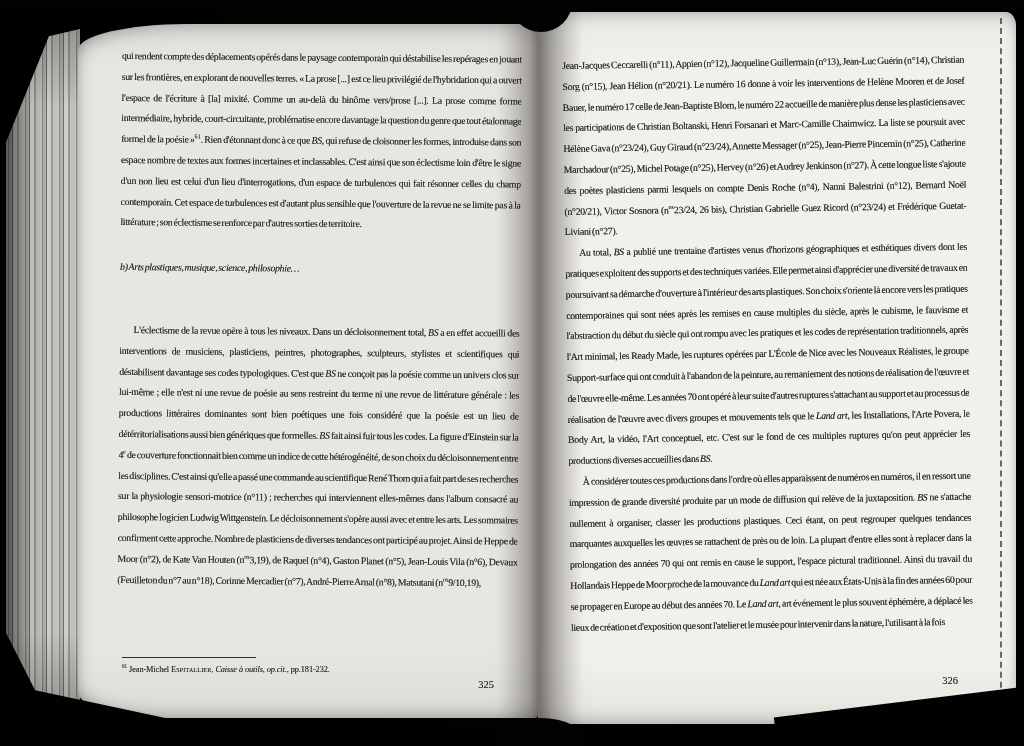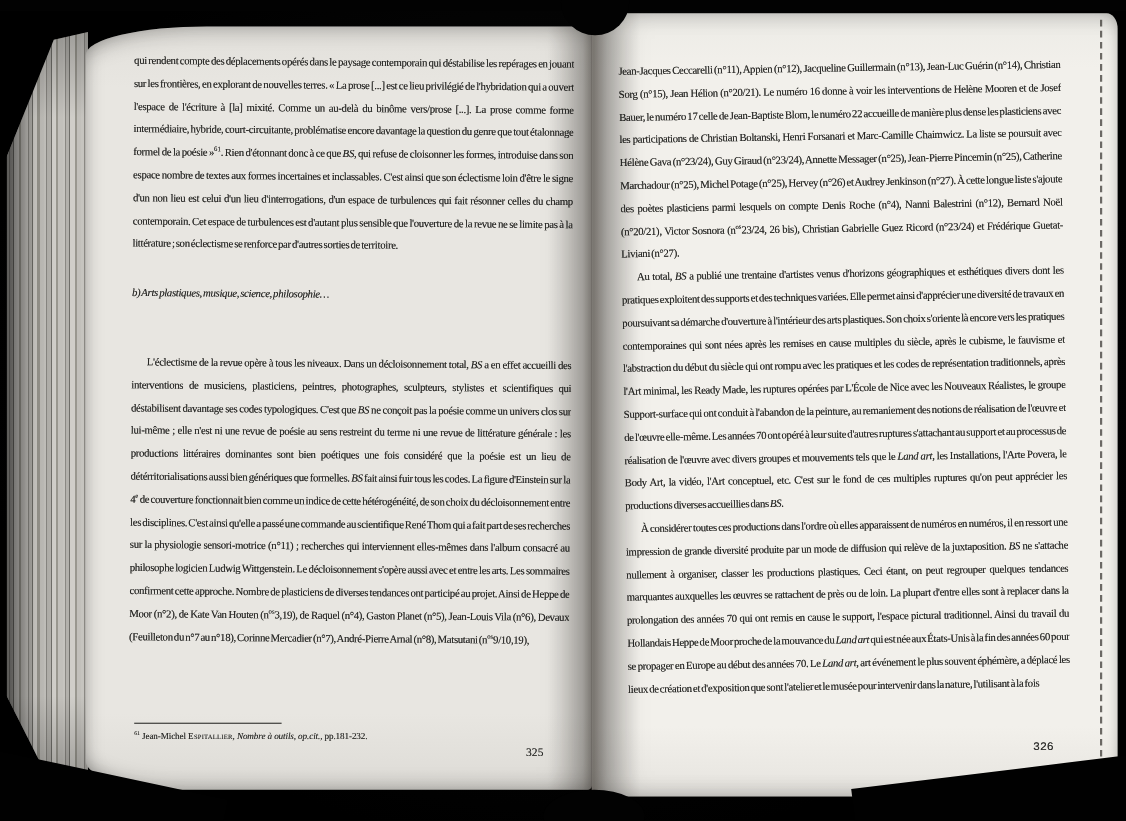--- a/index.html
+++ b/index.html
@@ -68,21 +68,21 @@
 
   .footnote-block{position:absolute;left:44px;bottom:42px;width:400px;}
   .footnote-rule{width:134px;border-top:1.5px solid #2e2e2c;margin-bottom:6px;}
   .footnote-text{font-size:8.3px;line-height:12px;color:#2c2c2a;
     letter-spacing:-0.1px;text-shadow:0 0 0.4px rgba(45,45,42,0.6);}
   .footnote-text .para{text-align:left;}
 
   .page-num{position:absolute;font-size:10.5px;color:#2c2c2a;
     text-shadow:0 0 0.4px rgba(45,45,42,0.6);}
   .page-left .page-num{right:44px;bottom:28px;}
-  .page-right .page-num{right:58px;bottom:38px;font-family:Liberation Mono, monospace;}
+  .page-right .page-num{right:58px;bottom:38px;}
 
   .edge-line{position:absolute;top:6px;bottom:6px;right:14px;width:0;
     border-left:2px dashed rgba(45,42,38,0.8);opacity:0.85;}
 
   .gutter{position:absolute;left:498px;width:84px;top:0;bottom:0;z-index:2;pointer-events:none;
     background:linear-gradient(90deg, rgba(0,0,0,0) 0%, rgba(0,0,0,0.16) 38%,
       rgba(32,26,20,0.38) 50%, rgba(0,0,0,0.18) 64%, rgba(0,0,0,0) 100%);}
   .notch-top{position:absolute;left:510px;top:-28px;width:62px;height:60px;
     background:#020202;border-radius:50%;z-index:3;}
   .notch-bottom{position:absolute;left:494px;bottom:-20px;width:92px;height:48px;
@@ -103,21 +103,21 @@
 
   <div class="page page-left">
     <div class="body-text left-body">
         <div class="para"><span>qui rendent compte des déplacements opérés dans le paysage contemporain qui déstabilise les repérages en jouant sur les frontières, en explorant de nouvelles terres. « La prose [...] est ce lieu privilégié de l'hybridation qui a ouvert l'espace de l'écriture à [la] mixité. Comme un au-delà du binôme vers/prose [...]. La prose comme forme intermédiaire, hybride, court-circuitante, problématise encore davantage la question du genre que tout étalonnage formel de la poésie »</span><span class="s-sup">61</span><span>. Rien d'étonnant donc à ce que </span><span class="s-i">BS</span><span>, qui refuse de cloisonner les formes, introduise dans son espace nombre de textes aux formes incertaines et inclassables. C'est ainsi que son éclectisme loin d'être le signe d'un non lieu est celui d'un lieu d'interrogations, d'un espace de turbulences qui fait résonner celles du champ contemporain. Cet espace de turbulences est d'autant plus sensible que l'ouverture de la revue ne se limite pas à la littérature ; son éclectisme se renforce par d'autres sorties de territoire.</span></div>
         <div class="para heading"><span class="s-i">b) Arts plastiques, musique, science, philosophie…</span></div>
         <div class="para indent"><span>L'éclectisme de la revue opère à tous les niveaux. Dans un décloisonnement total, </span><span class="s-i">BS</span><span> a en effet accueilli des interventions de musiciens, plasticiens, peintres, photographes, sculpteurs, stylistes et scientifiques qui déstabilisent davantage ses codes typologiques. C'est que </span><span class="s-i">BS</span><span> ne conçoit pas la poésie comme un univers clos sur lui-même ; elle n'est ni une revue de poésie au sens restreint du terme ni une revue de littérature générale : les productions littéraires dominantes sont bien poétiques une fois considéré que la poésie est un lieu de détérritorialisations aussi bien génériques que formelles. </span><span class="s-i">BS</span><span> fait ainsi fuir tous les codes. La figure d'Einstein sur la 4</span><span class="s-sup">e</span><span> de couverture fonctionnait bien comme un indice de cette hétérogénéité, de son choix du décloisonnement entre les disciplines. C'est ainsi qu'elle a passé une commande au scientifique René Thom qui a fait part de ses recherches sur la physiologie sensori-motrice (n°11) ; recherches qui interviennent elles-mêmes dans l'album consacré au philosophe logicien Ludwig Wittgenstein. Le décloisonnement s'opère aussi avec et entre les arts. Les sommaires confirment cette approche. Nombre de plasticiens de diverses tendances ont participé au projet. Ainsi de Heppe de Moor (n°2), de Kate Van Houten (n</span><span class="s-sup">os</span><span>3,19), de Raquel (n°4), Gaston Planet (n°5), Jean-Louis Vila (n°6), Devaux (Feuilleton du n°7 au n°18), Corinne Mercadier (n°7), André-Pierre Arnal (n°8), Matsutani (n</span><span class="s-sup">os</span><span>9/10,19),</span></div>
       </div>
     <div class="footnote-block">
       <div class="footnote-rule"></div>
       <div class="footnote-text">
-          <div class="para"><span class="s-sup">61</span><span> Jean-Michel </span><span class="s-sc">Espitallier</span><span>, </span><span class="s-i">Nombre à outils</span><span>, </span><span class="s-i">op.cit.</span><span>, pp.181-232.</span></div>
+          <div class="para"><span class="s-sup">61</span><span> Jean-Michel </span><span class="s-sc">Espitallier</span><span>, </span><span class="s-i">Caisse à outils</span><span>, </span><span class="s-i">op.cit.</span><span>, pp.181-232.</span></div>
         </div>
     </div>
     <div class="page-num">325</div>
   </div>
 
   <div class="page page-right">
     <div class="body-text right-body">
         <div class="para"><span>Jean-Jacques Ceccarelli (n°11), Appien (n°12), Jacqueline Guillermain (n°13), Jean-Luc Guérin (n°14), Christian Sorg (n°15), Jean Hélion (n°20/21). Le numéro 16 donne à voir les interventions de Helène Mooren et de Josef Bauer, le numéro 17 celle de Jean-Baptiste Blom, le numéro 22 accueille de manière plus dense les plasticiens avec les participations de Christian Boltanski, Henri Forsanari et Marc-Camille Chaimwicz. La liste se poursuit avec Hélène Gava (n°23/24), Guy Giraud (n°23/24), Annette Messager (n°25), Jean-Pierre Pincemin (n°25), Catherine Marchadour (n°25), Michel Potage (n°25), Hervey (n°26) et Audrey Jenkinson (n°27). À cette longue liste s'ajoute des poètes plasticiens parmi lesquels on compte Denis Roche (n°4), Nanni Balestrini (n°12), Bernard Noël (n°20/21), Victor Sosnora (n</span><span class="s-sup">os</span><span>23/24, 26 bis), Christian Gabrielle Guez Ricord (n°23/24) et Frédérique Guetat-Liviani (n°27).</span></div>
         <div class="para indent"><span>Au total, </span><span class="s-i">BS</span><span> a publié une trentaine d'artistes venus d'horizons géographiques et esthétiques divers dont les pratiques exploitent des supports et des techniques variées. Elle permet ainsi d'apprécier une diversité de travaux en poursuivant sa démarche d'ouverture à l'intérieur des arts plastiques. Son choix s'oriente là encore vers les pratiques contemporaines qui sont nées après les remises en cause multiples du siècle, après le cubisme, le fauvisme et l'abstraction du début du siècle qui ont rompu avec les pratiques et les codes de représentation traditionnels, après l'Art minimal, les Ready Made, les ruptures opérées par L'École de Nice avec les Nouveaux Réalistes, le groupe Support-surface qui ont conduit à l'abandon de la peinture, au remaniement des notions de réalisation de l'œuvre et de l'œuvre elle-même. Les années 70 ont opéré à leur suite d'autres ruptures s'attachant au support et au processus de réalisation de l'œuvre avec divers groupes et mouvements tels que le </span><span class="s-i">Land art</span><span>, les Installations, l'Arte Povera, le Body Art, la vidéo, l'Art conceptuel, etc. C'est sur le fond de ces multiples ruptures qu'on peut apprécier les productions diverses accueillies dans </span><span class="s-i">BS</span><span>.</span></div>
         <div class="para indent"><span>À considérer toutes ces productions dans l'ordre où elles apparaissent de numéros en numéros, il en ressort une impression de grande diversité produite par un mode de diffusion qui relève de la juxtaposition. </span><span class="s-i">BS</span><span> ne s'attache nullement à organiser, classer les productions plastiques. Ceci étant, on peut regrouper quelques tendances marquantes auxquelles les œuvres se rattachent de près ou de loin. La plupart d'entre elles sont à replacer dans la prolongation des années 70 qui ont remis en cause le support, l'espace pictural traditionnel. Ainsi du travail du Hollandais Heppe de Moor proche de la mouvance du </span><span class="s-i">Land art</span><span> qui est née aux États-Unis à la fin des années 60 pour se propager en Europe au début des années 70. Le </span><span class="s-i">Land art</span><span>, art événement le plus souvent éphémère, a déplacé les lieux de création et d'exposition que sont l'atelier et le musée pour intervenir dans la nature, l'utilisant à la fois</span></div>

